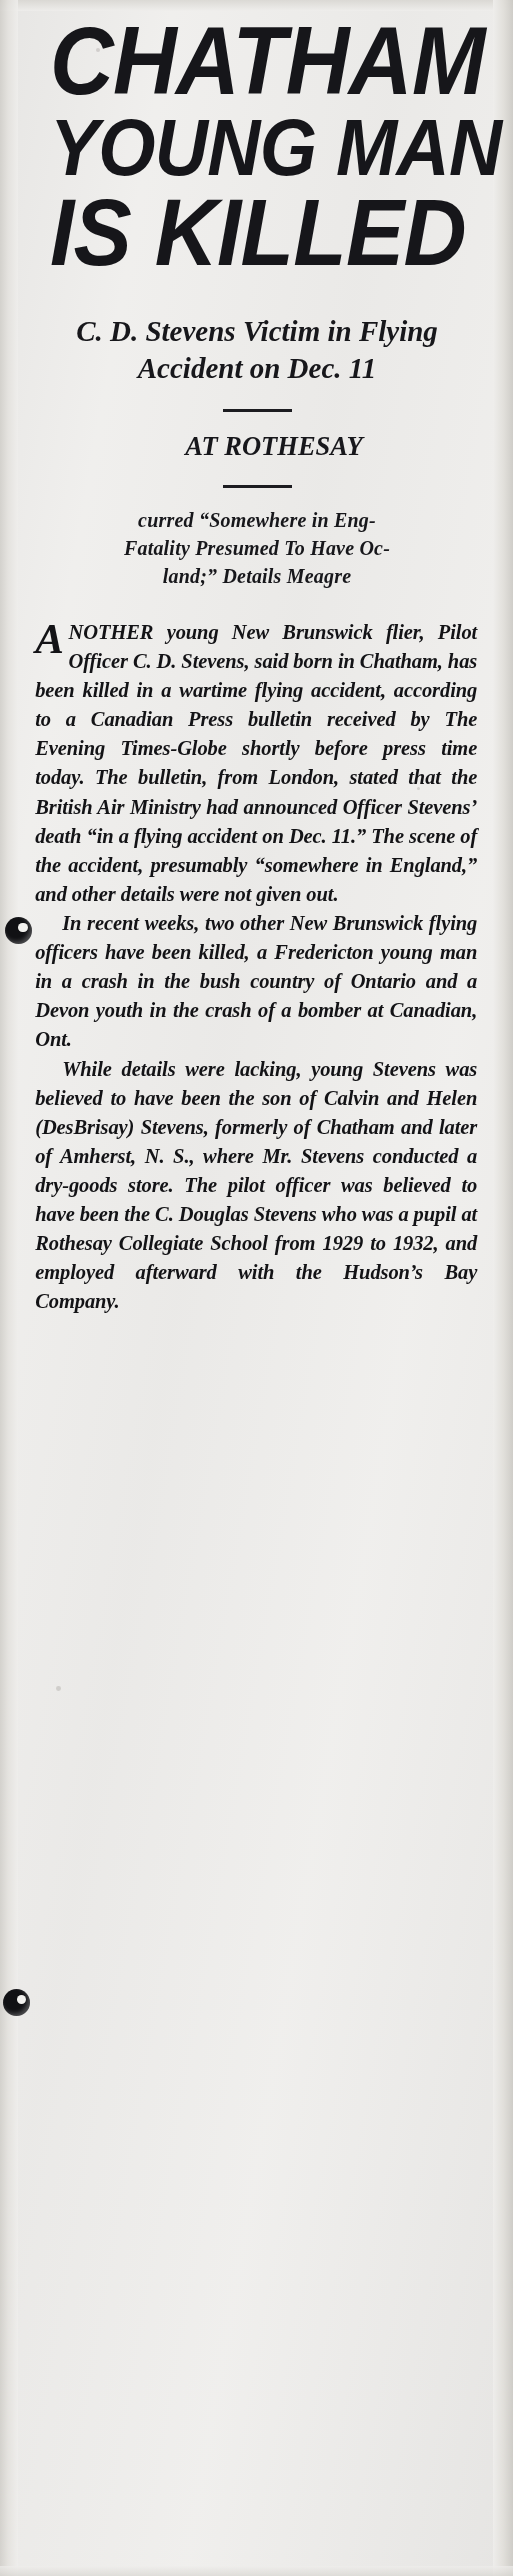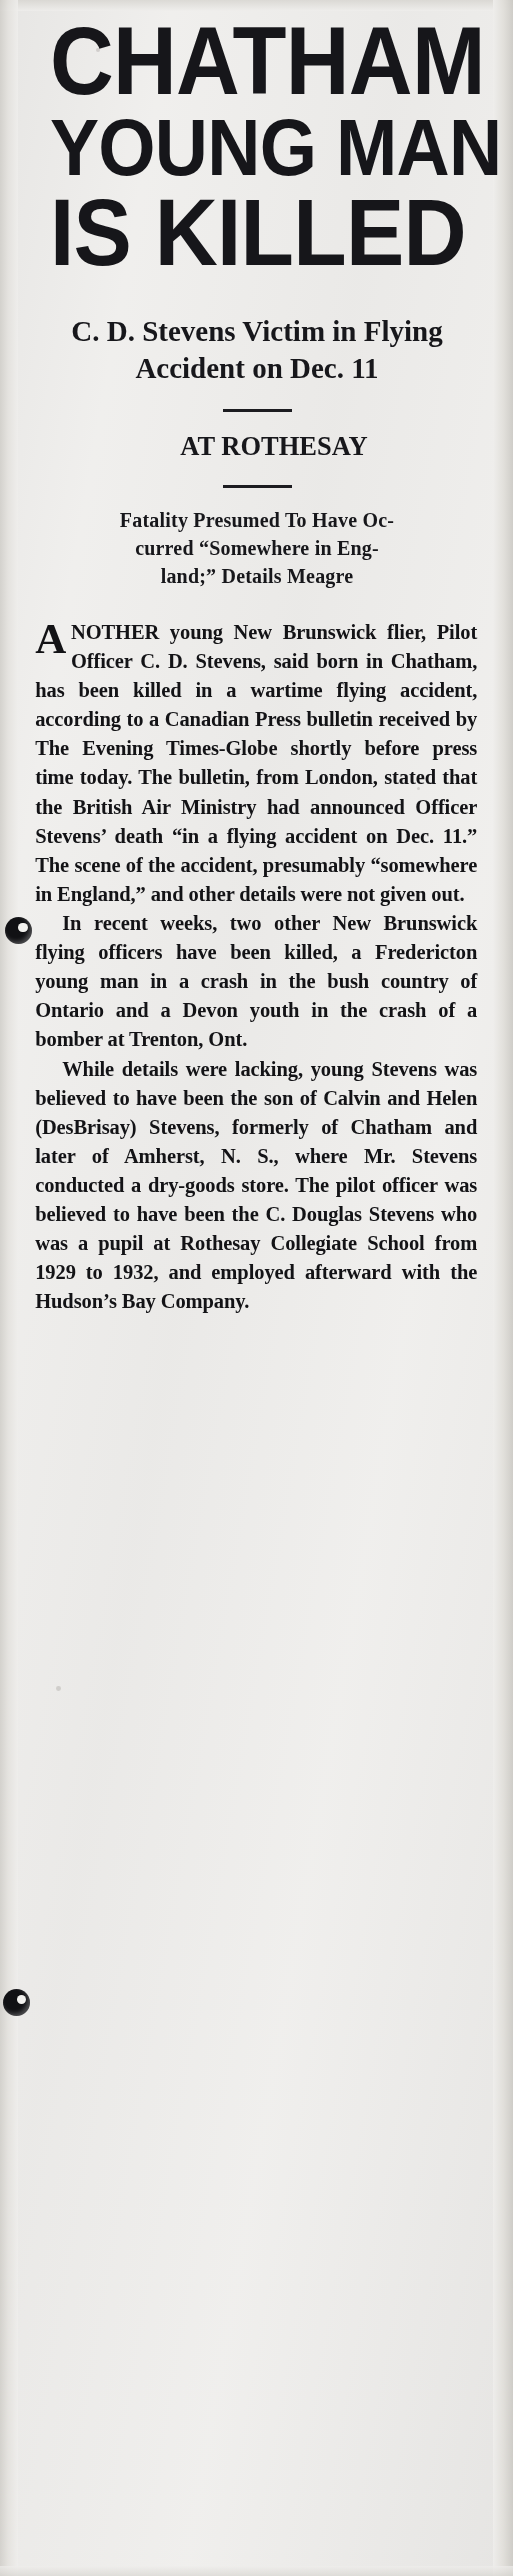--- a/index.html
+++ b/index.html
@@ -48,20 +48,21 @@
     bottom: 0; left: 0;
     width: 100%; height: 9.6px;
     background: linear-gradient(0deg, #d8d6d1 0%, #efeeec 100%);
     opacity: 0.7;
   }
   .column {
     position: relative;
     margin: 0 auto;
     width: 450px;
     box-sizing: border-box;
+    font-style: italic;
   }
   
   .headline {
     font-family: "Liberation Sans", sans-serif;
     font-weight: 700;
     color: #16161a;
     text-align: center;
     letter-spacing: -0.8px;
     line-height: 0.92;
   }
@@ -201,26 +202,26 @@
 
     <div class="rule"></div>
 
     <div class="deck2">
       <span class="d2-l2">AT ROTHESAY</span>
     </div>
 
     <div class="rule"></div>
 
     <div class="deck3">
+      <span>curred “Somewhere in Eng-</span>
       <span>Fatality Presumed To Have Oc-</span>
-      <span>curred “Somewhere in Eng-</span>
       <span>land;” Details Meagre</span>
     </div>
 
     <div class="body-text">
       <p class="first"><span class="dropcap">A</span><span>NOTHER young New Brunswick flier, Pilot Officer C. D. Stevens, said born in Chatham, has been killed in a wartime flying accident, according to a Canadian Press bulletin received by The Evening Times-Globe shortly before press time today. The bulletin, from London, stated that the British Air Ministry had announced Officer Stevens’ death “in a flying accident on Dec. 11.” The scene of the accident, presumably “somewhere in England,” and other details were not given out.</span></p>
-      <p>In recent weeks, two other New Brunswick flying officers have been killed, a Fredericton young man in a crash in the bush country of Ontario and a Devon youth in the crash of a bomber at Trenton, Ont.</p>
+      <p>In recent weeks, two other New Brunswick flying officers have been killed, a Fredericton young man in a crash in the bush country of Ontario and a Devon youth in the crash of a bomber at Canadian, Ont.</p>
       <p>While details were lacking, young Stevens was believed to have been the son of Calvin and Helen (DesBrisay) Stevens, formerly of Chatham and later of Amherst, N. S., where Mr. Stevens conducted a dry-goods store. The pilot officer was believed to have been the C. Douglas Stevens who was a pupil at Rothesay Collegiate School from 1929 to 1932, and employed afterward with the Hudson’s Bay Company.</p>
     </div>
 
   </div>
 </div>
 
 
 </body></html>

